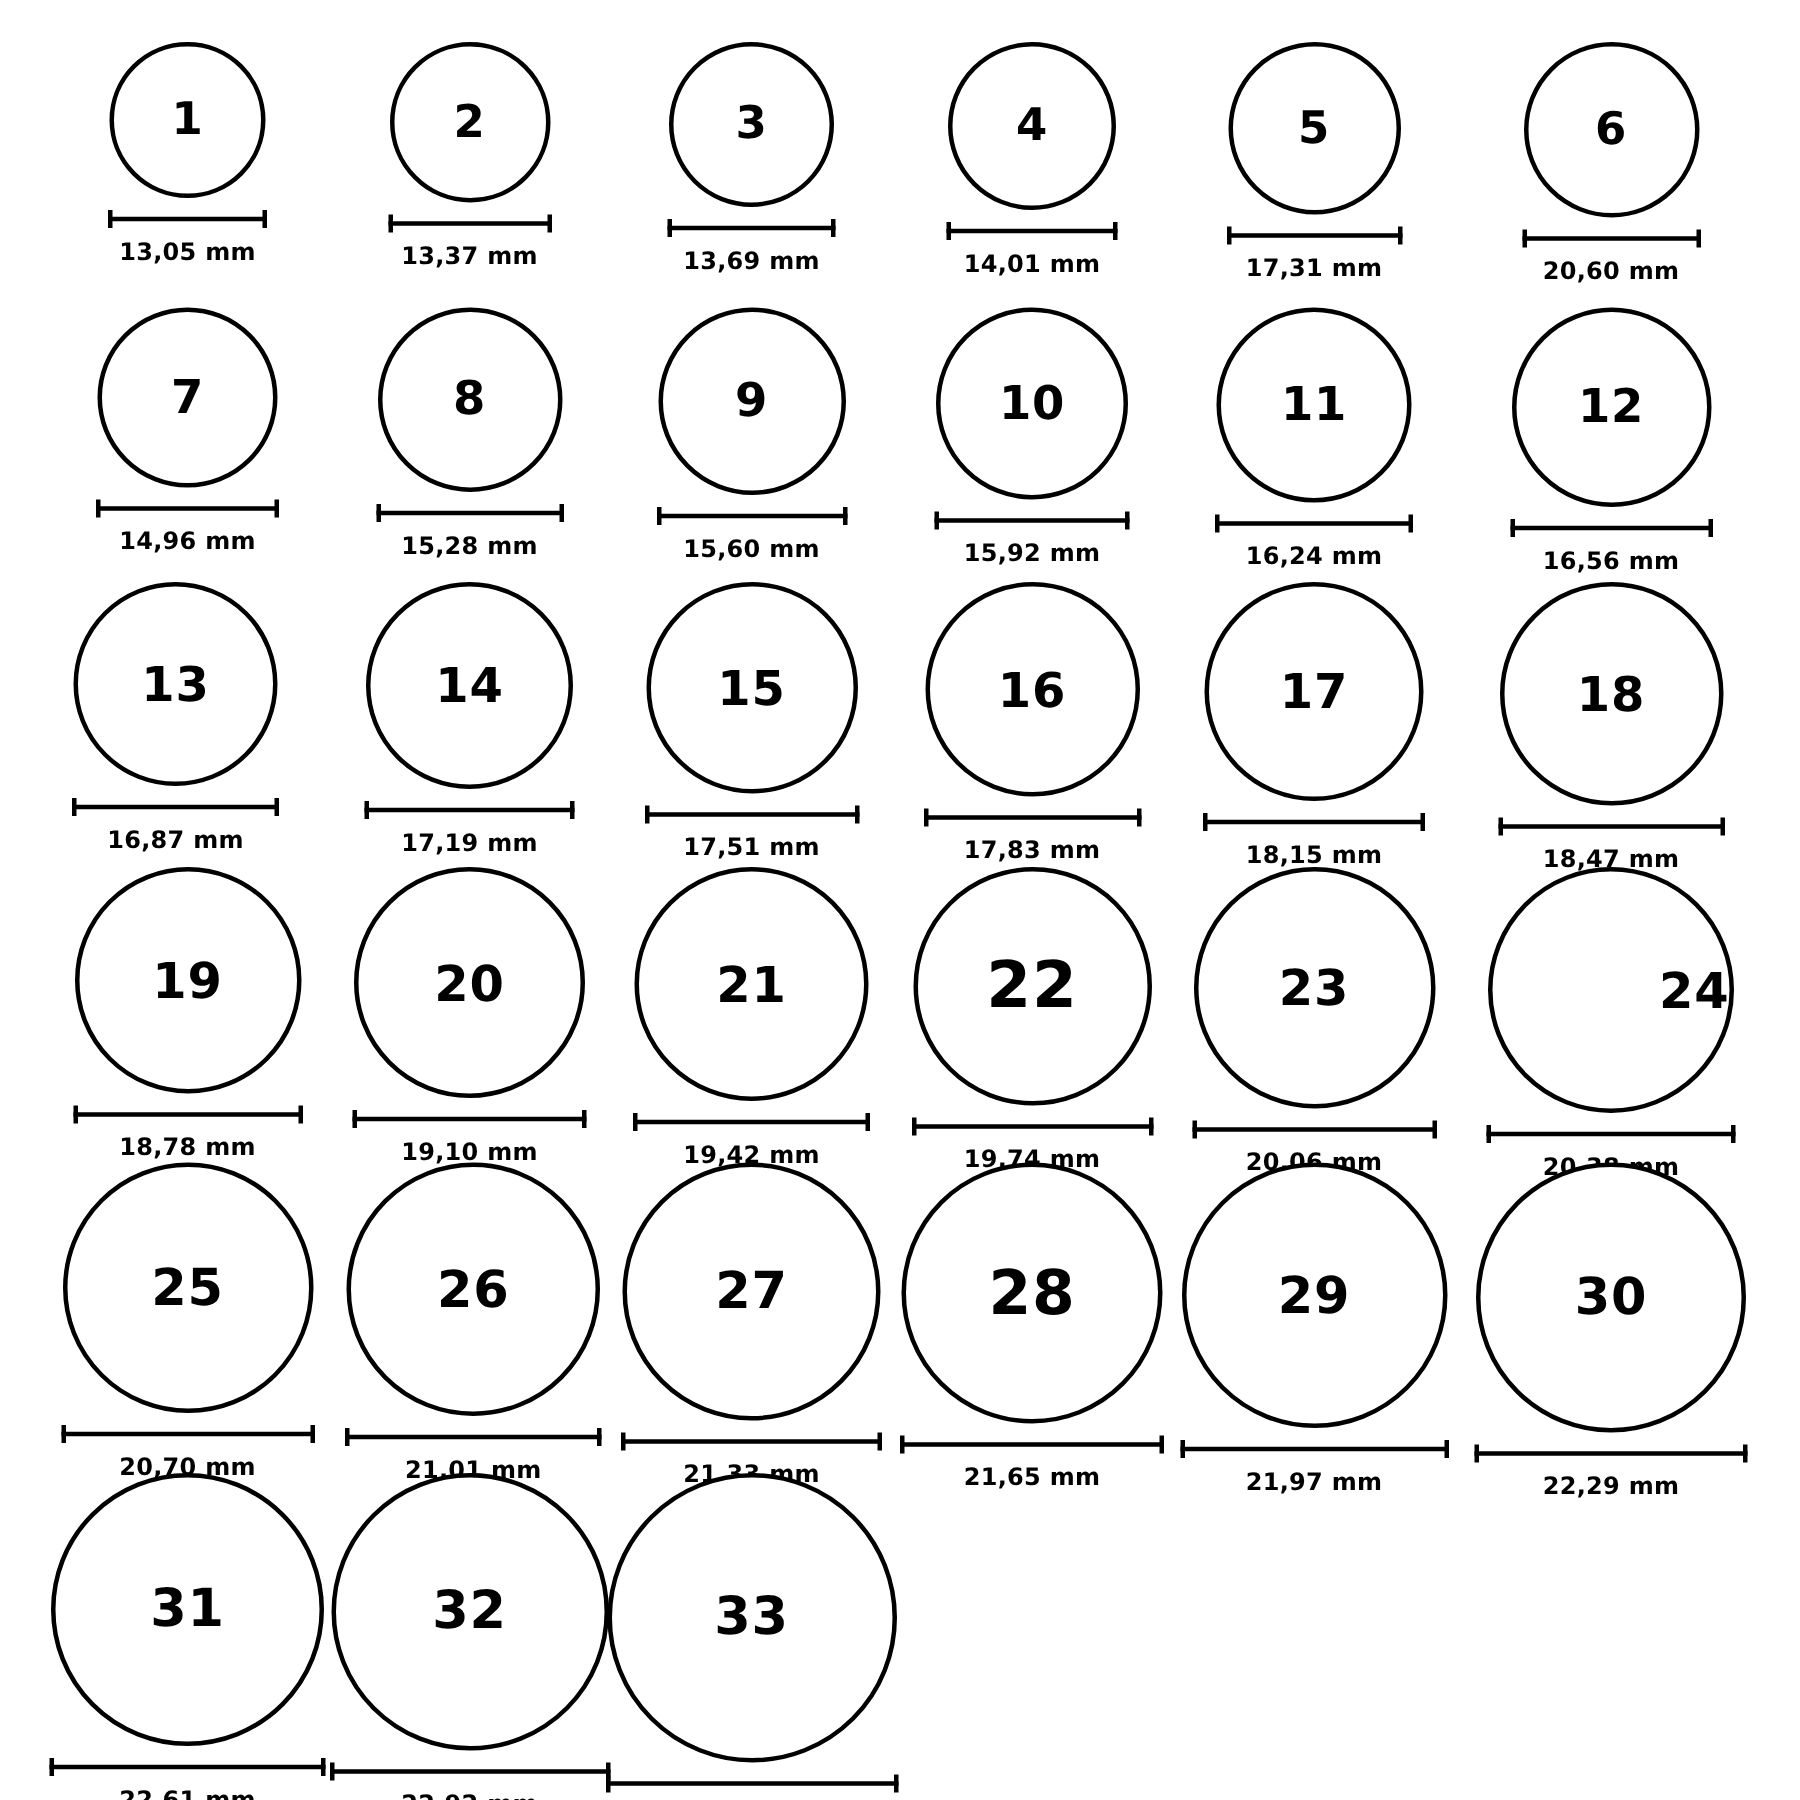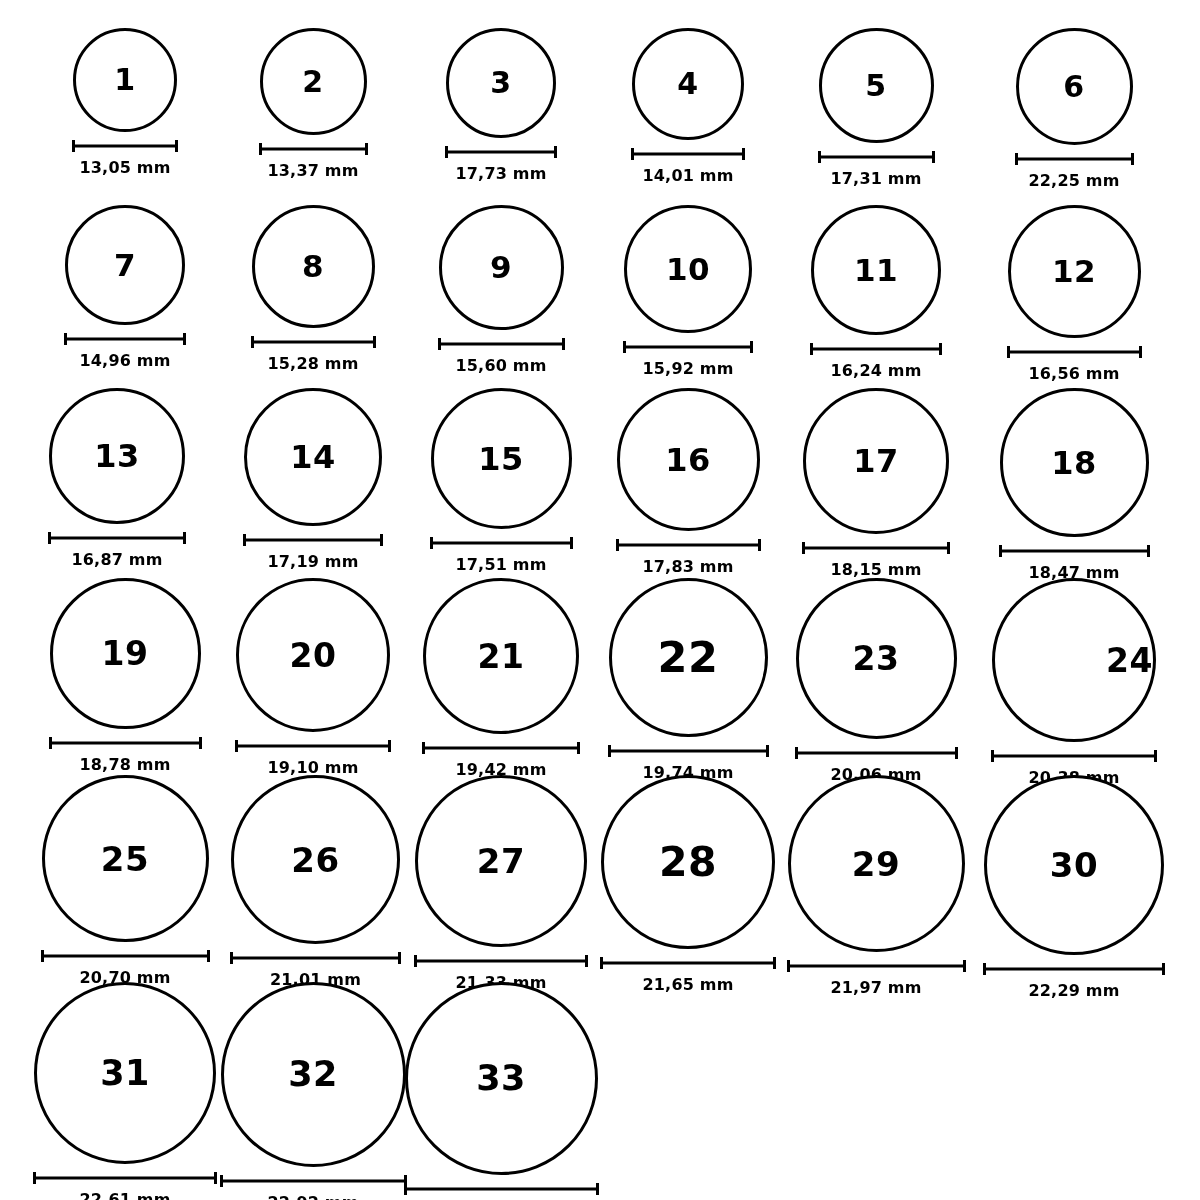--- a/index.html
+++ b/index.html
@@ -112,21 +112,21 @@
       <div class="circle-wrap">
         <div class="circle" style="width: 110px; height: 110px;">
           <span class="size-num" style="font-size: 30px;">3</span>
         </div>
       </div>
       <div class="measure" style="width: 112px; margin-top: 8px;">
         <div class="bar"></div>
         <div class="cap left"></div>
         <div class="cap right"></div>
       </div>
-      <div class="mm-label" style="margin-top: 6px;">17,73 mm</div>
+      <div class="mm-label" style="margin-top: 6px;">13,69 mm</div>
     </div>
     <div class="ring-cell" style="left: 622px; top: 28px; width: 132px;">
       <div class="circle-wrap">
         <div class="circle" style="width: 112px; height: 112px;">
           <span class="size-num" style="font-size: 30px;">4</span>
         </div>
       </div>
       <div class="measure" style="width: 114px; margin-top: 8px;">
         <div class="bar"></div>
         <div class="cap left"></div>
@@ -151,21 +151,21 @@
       <div class="circle-wrap">
         <div class="circle" style="width: 117px; height: 117px;">
           <span class="size-num" style="font-size: 30px;">6</span>
         </div>
       </div>
       <div class="measure" style="width: 119px; margin-top: 8px;">
         <div class="bar"></div>
         <div class="cap left"></div>
         <div class="cap right"></div>
       </div>
-      <div class="mm-label" style="margin-top: 6px;">22,25 mm</div>
+      <div class="mm-label" style="margin-top: 6px;">20,60 mm</div>
     </div>
     <div class="ring-cell" style="left: 55px; top: 205px; width: 140px;">
       <div class="circle-wrap">
         <div class="circle" style="width: 120px; height: 120px;">
           <span class="size-num" style="font-size: 31px;">7</span>
         </div>
       </div>
       <div class="measure" style="width: 122px; margin-top: 8px;">
         <div class="bar"></div>
         <div class="cap left"></div>

